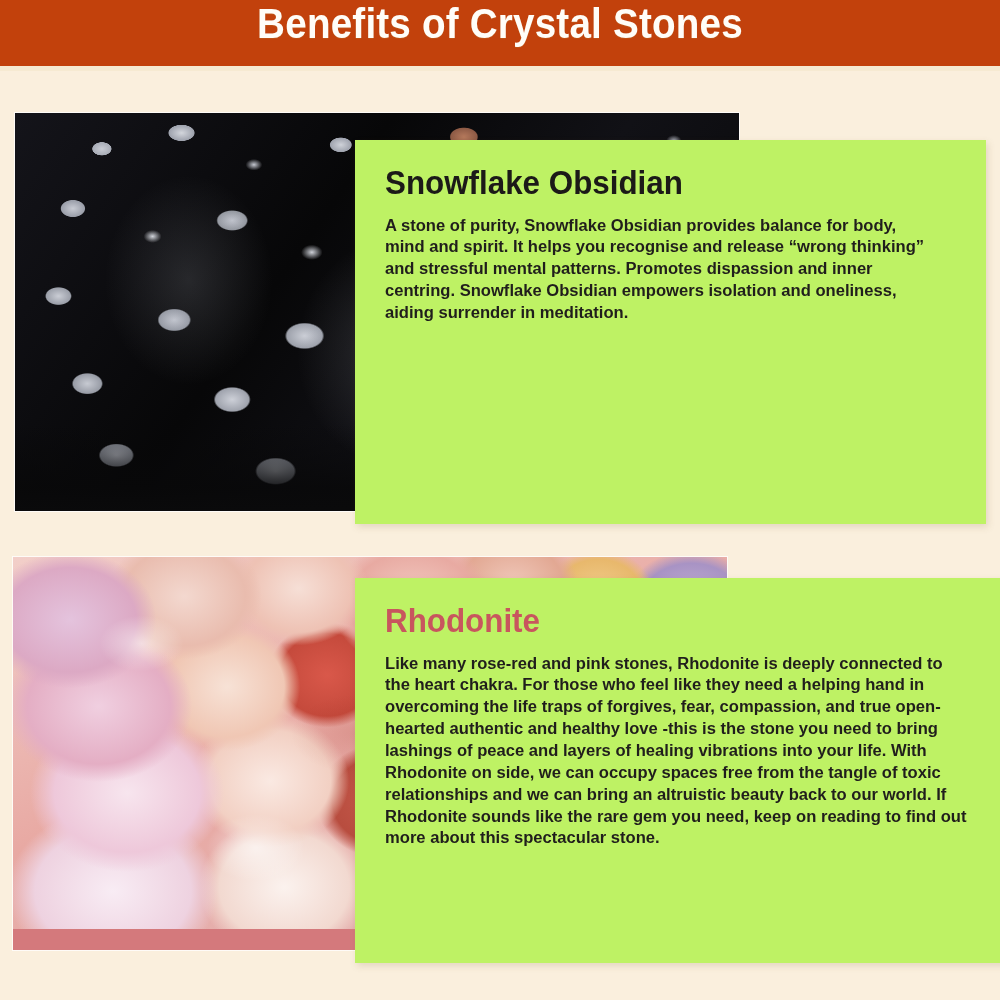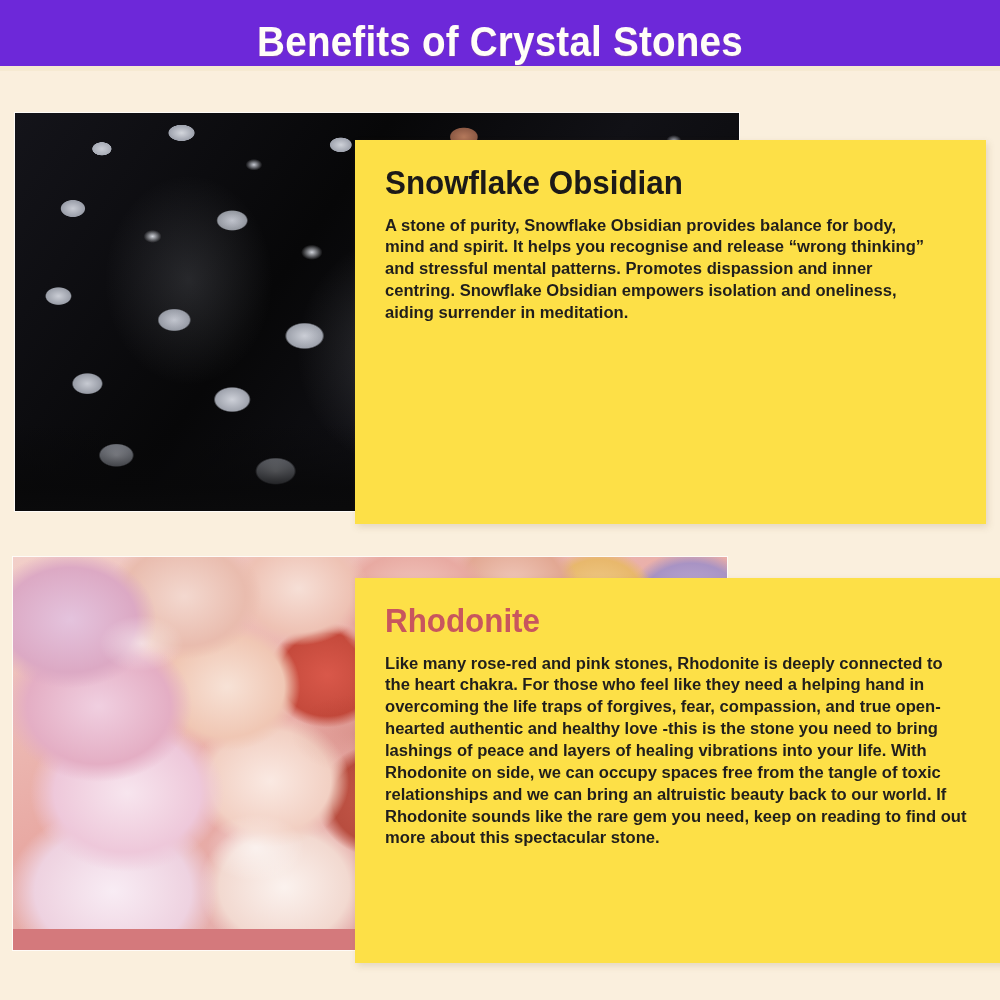--- a/index.html
+++ b/index.html
@@ -22,23 +22,23 @@
     background: #faefdd;
   }
 
   
   .header-band {
     position: absolute;
     left: 0;
     top: 0;
     width: 1000px;
     height: 66px;
-    background: #6d28d9;
+    background: #c2410c;
     display: flex;
-    align-items: flex-end;
+    align-items: flex-start;
     justify-content: center;
     box-sizing: border-box;
   }
   .header-title {
     color: #fffdf8;
     font-size: 42px;
     font-weight: bold;
     letter-spacing: 0.2px;
     font-family: "Liberation Sans", sans-serif;
     transform: scaleX(0.92);
@@ -59,21 +59,21 @@
 
   .photo {
     position: absolute;
     overflow: hidden;
     border: 1px solid rgba(255,255,255,0.75);
     box-sizing: border-box;
   }
 
   .card {
     position: absolute;
-    background: #fde047;
+    background: #bef264;
     box-sizing: border-box;
     box-shadow: 2px 3px 7px rgba(120,95,55,0.17);
   }
   .card-inner {
     padding: 26px 30px 22px 30px;
   }
   .card-title {
     font-size: 33px;
     font-weight: bold;
     color: #1c1a18;

